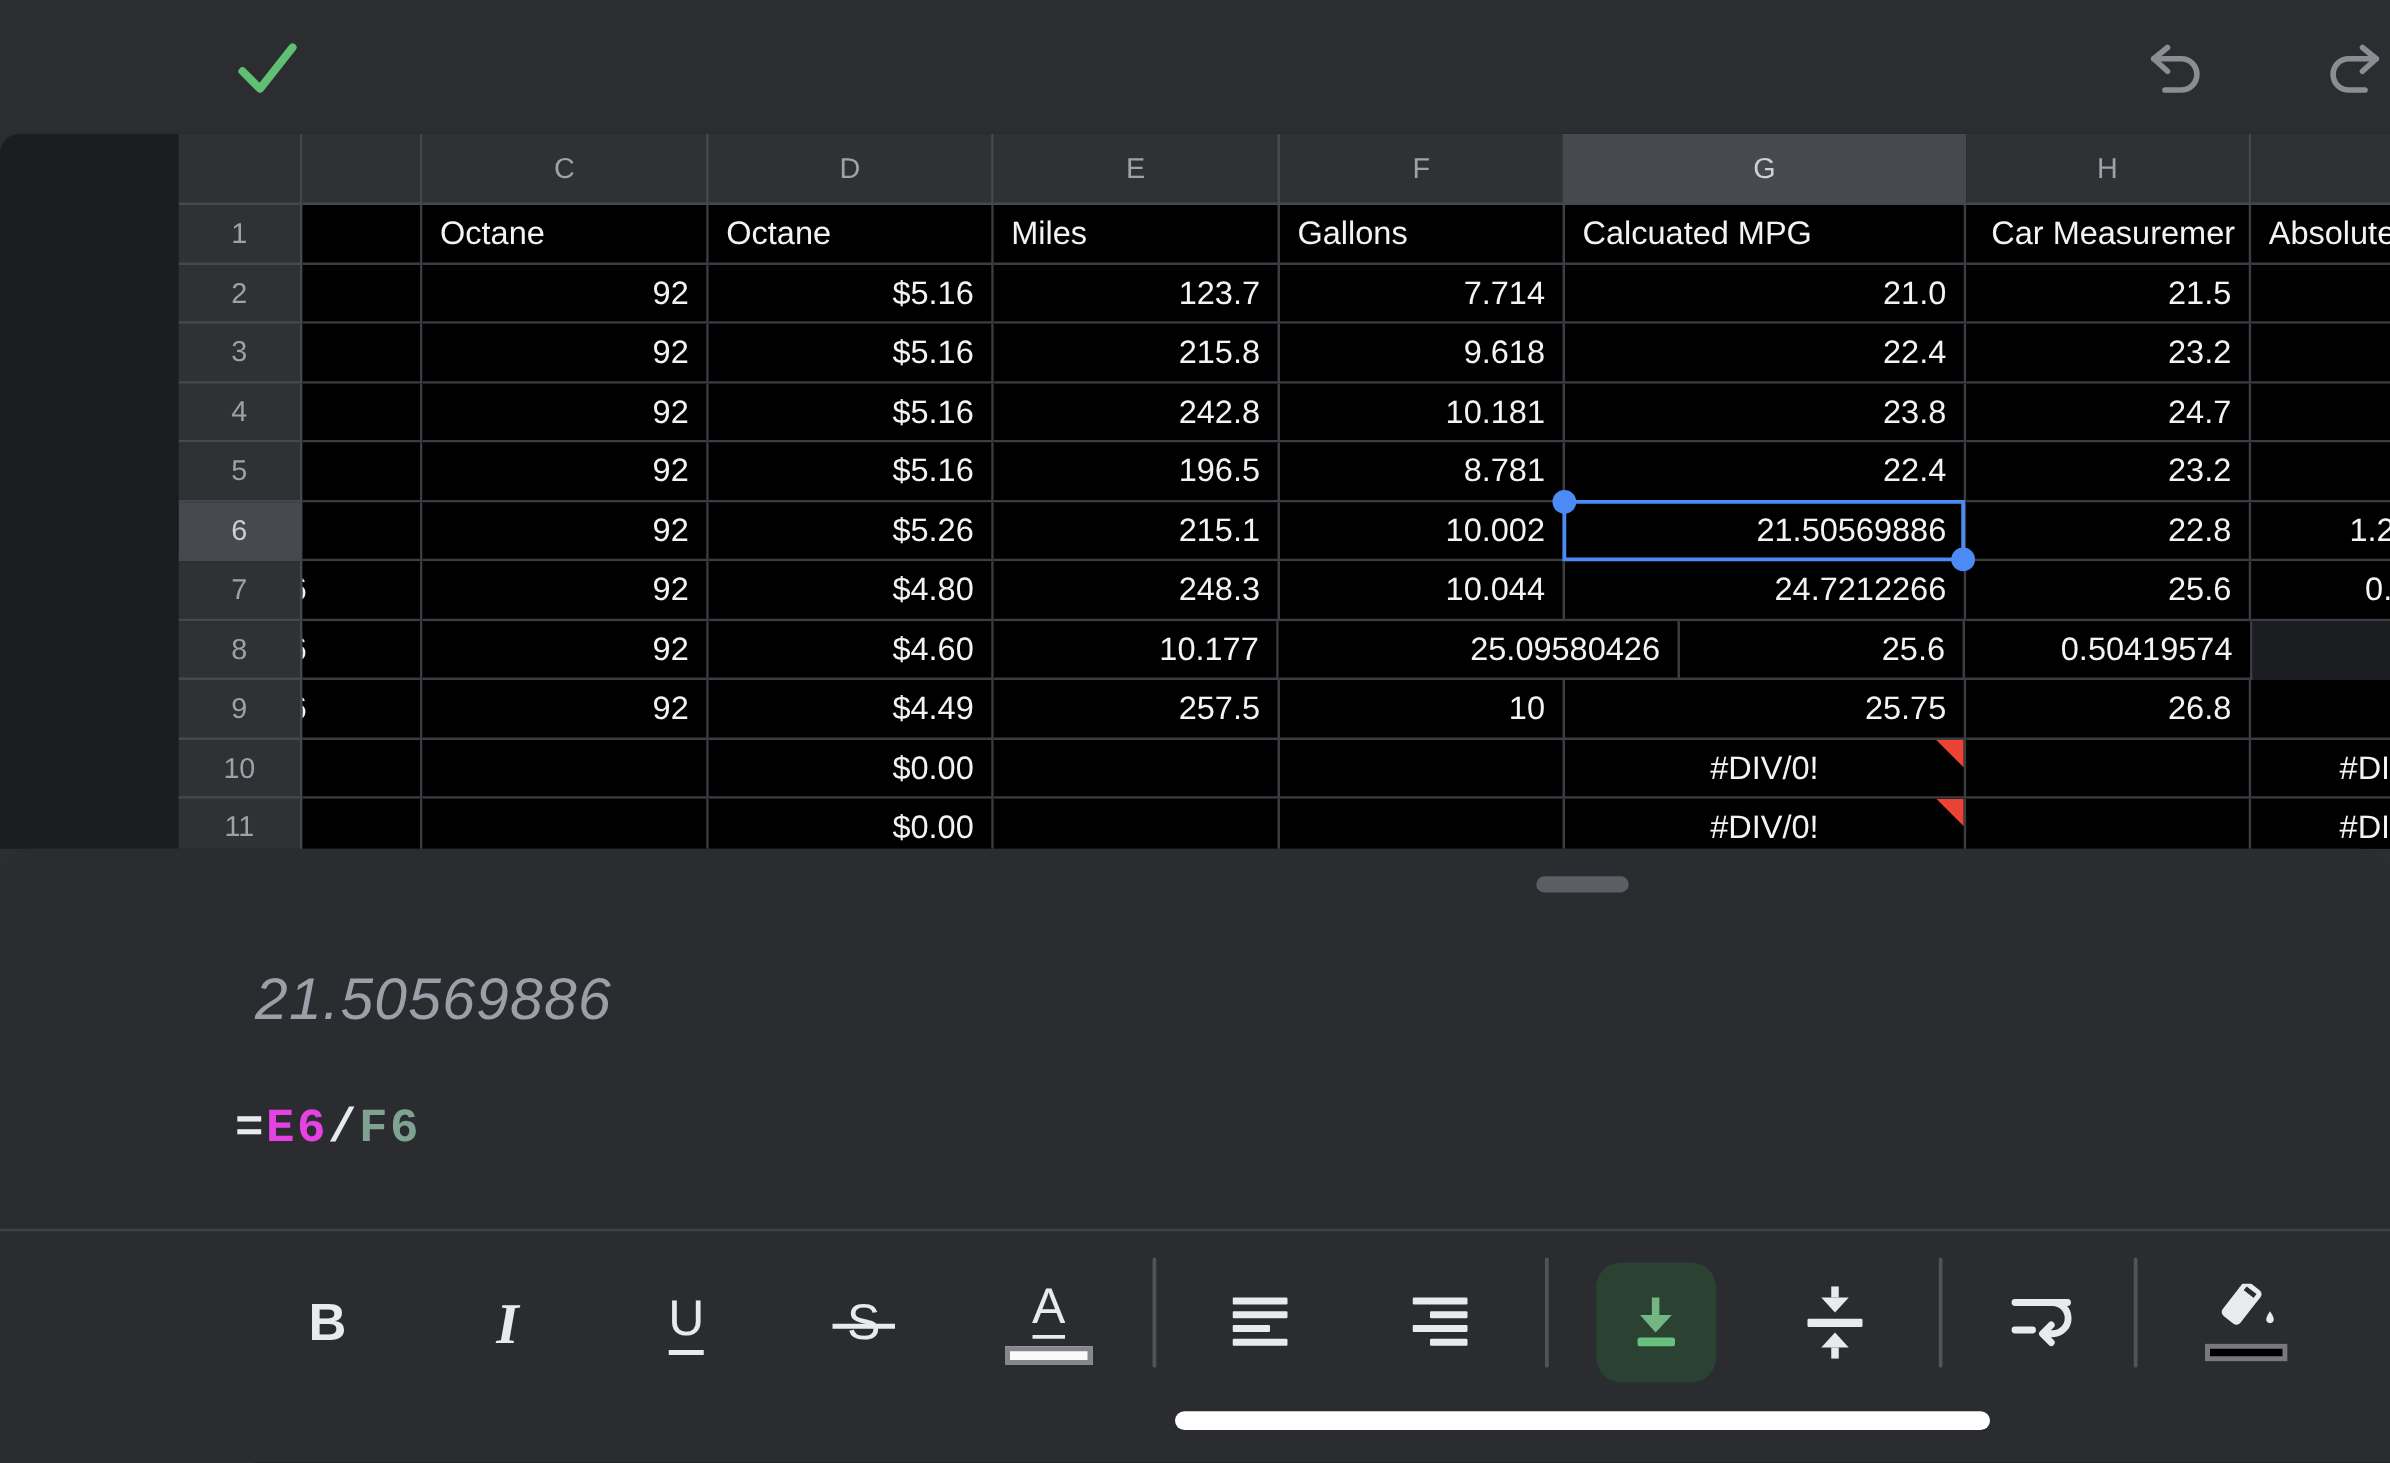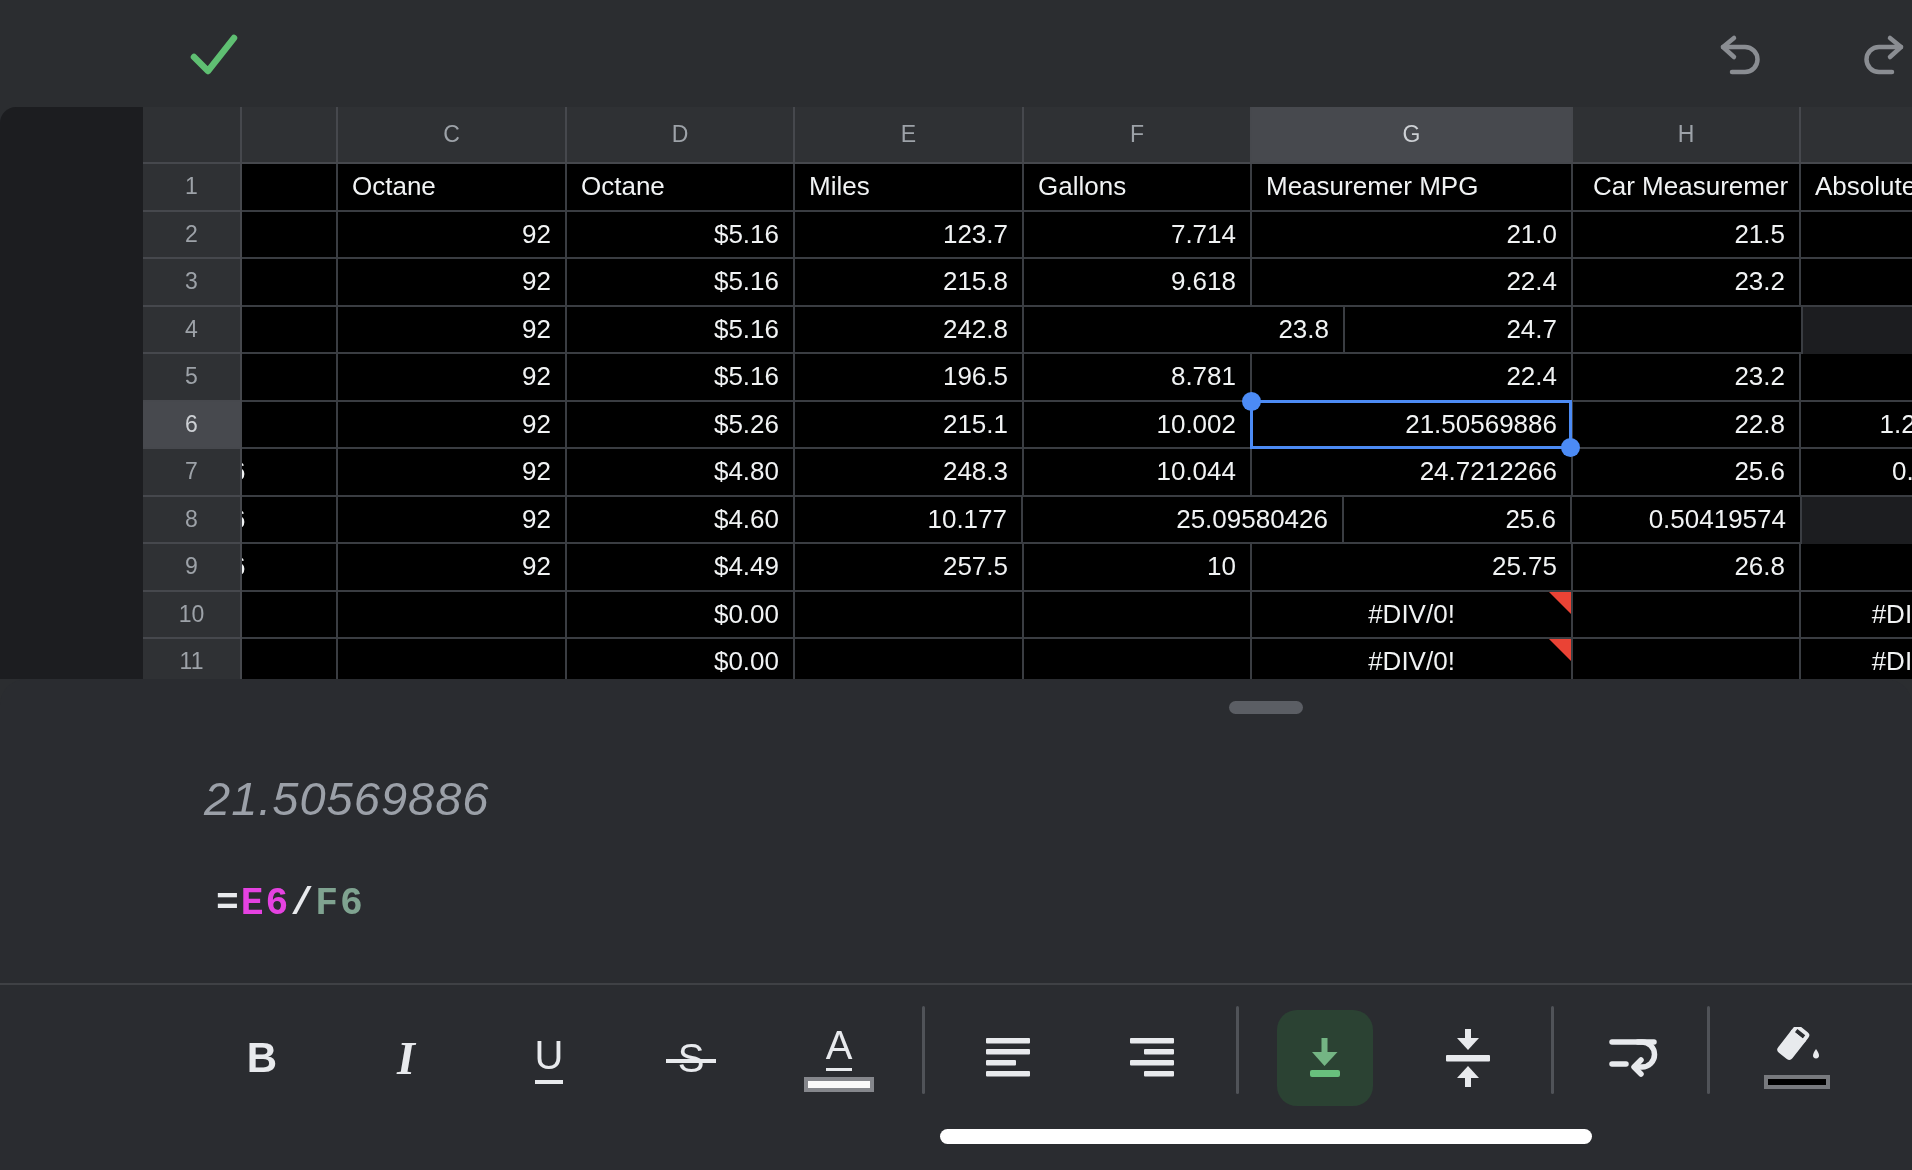--- a/index.html
+++ b/index.html
@@ -39,21 +39,21 @@
            border:3px solid #4C8BF5;pointer-events:auto;}
   .sel-handle{position:absolute;width:19px;height:19px;border-radius:50%;background:#4C8BF5;}
   .sel-tl{left:-11px;top:-11px;}
   .sel-br{right:-11px;bottom:-11px;}
 
   
   .panel{position:absolute;left:0;top:679px;width:1912px;height:491px;background:#2A2C30;
          border-radius:26px 26px 0 0;}
   .drag-handle{position:absolute;left:1229px;top:22px;width:74px;height:13px;border-radius:7px;background:#5B5E64;}
   .cell-value{position:absolute;left:204px;top:92px;font-size:47px;font-style:italic;color:#9BA0A8;letter-spacing:1px;}
-  .formula{position:absolute;left:216px;top:203px;font-family:"Liberation Mono",monospace;
+  .formula{position:absolute;left:188px;top:203px;font-family:"Liberation Mono",monospace;
            font-size:38px;font-weight:700;letter-spacing:2px;color:#E8EAED;}
   .f-ref1{color:#E542E1;}
   .f-ref2{color:#7FA390;}
 
   .fmt-toolbar{position:absolute;left:0;top:304px;width:1912px;height:187px;border-top:2px solid #3F4145;}
   .tb-item{position:absolute;top:25px;width:84px;height:96px;display:flex;align-items:center;justify-content:center;color:#E8EAED;}
   .tb-div{position:absolute;top:21px;width:3px;height:88px;background:#505358;border-radius:2px;}
   .active-bg{position:absolute;width:96px;height:96px;left:-6px;top:0;background:#2B4233;border-radius:20px;z-index:0;}
   .tb-glyph{position:relative;z-index:1;display:flex;flex-direction:column;align-items:center;}
   .g-bold{font-size:42px;font-weight:700;}
@@ -111,21 +111,21 @@
           <div class="gcell colhdr w-h">H</div>
           <div class="gcell colhdr w-i"></div>
         </div>
         <div class="grow">
           <div class="gcell rowhdr w-rowhdr">1</div>
           <div class="gcell w-b al-l"></div>
           <div class="gcell w-c al-l">Octane</div>
           <div class="gcell w-d al-l">Octane</div>
           <div class="gcell w-e al-l">Miles</div>
           <div class="gcell w-f al-l">Gallons</div>
-          <div class="gcell w-g al-l">Measuremer MPG</div>
+          <div class="gcell w-g al-l">Calcuated MPG</div>
           <div class="gcell w-h al-l">Car Measuremer</div>
           <div class="gcell w-i al-l">Absolute</div>
         </div>
         <div class="grow">
           <div class="gcell rowhdr w-rowhdr">2</div>
           <div class="gcell w-b al-r"></div>
           <div class="gcell w-c al-r">92</div>
           <div class="gcell w-d al-r">$5.16</div>
           <div class="gcell w-e al-r">123.7</div>
           <div class="gcell w-f al-r">7.714</div>
@@ -143,20 +143,21 @@
           <div class="gcell w-g al-r">22.4</div>
           <div class="gcell w-h al-r">23.2</div>
           <div class="gcell w-i al-r"></div>
         </div>
         <div class="grow">
           <div class="gcell rowhdr w-rowhdr">4</div>
           <div class="gcell w-b al-r"></div>
           <div class="gcell w-c al-r">92</div>
           <div class="gcell w-d al-r">$5.16</div>
           <div class="gcell w-e al-r">242.8</div>
+          <div class="gcell w-f al-r">10.181</div>
           <div class="gcell w-g al-r">23.8</div>
           <div class="gcell w-h al-r">24.7</div>
           <div class="gcell w-i al-r"></div>
         </div>
         <div class="grow">
           <div class="gcell rowhdr w-rowhdr">5</div>
           <div class="gcell w-b al-r"></div>
           <div class="gcell w-c al-r">92</div>
           <div class="gcell w-d al-r">$5.16</div>
           <div class="gcell w-e al-r">196.5</div>

